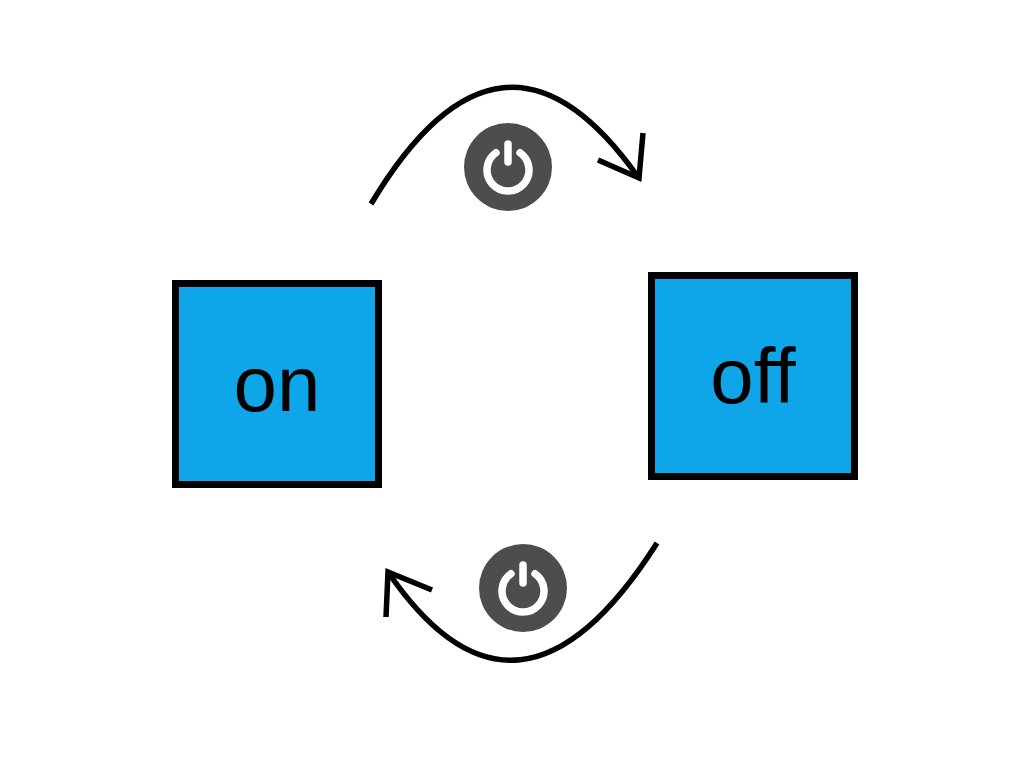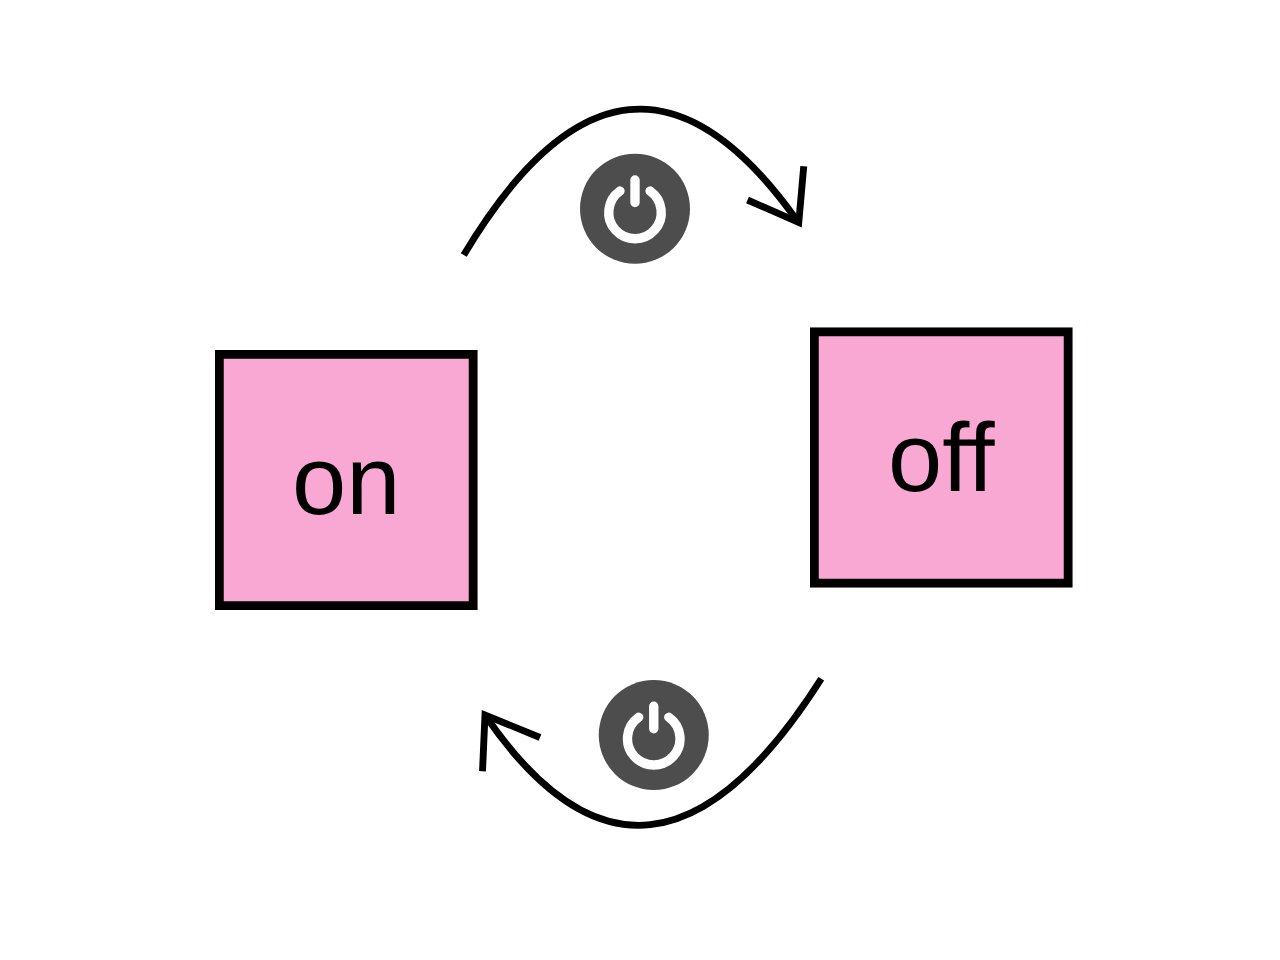--- a/index.html
+++ b/index.html
@@ -45,27 +45,27 @@
     stroke: #ffffff;
     stroke-width: 7.5;
     stroke-linecap: round;
   }
   .state-box {
     position: absolute;
     width: 210px;
     height: 208px;
     box-sizing: border-box;
     border: 7px solid #000000;
-    background: #f9a8d4;
+    background: #0ea5e9;
     display: flex;
     align-items: center;
     justify-content: center;
   }
   .state-box.on  { left: 172px; top: 280px; }
-  .state-box.off { left: 648px; top: 262px; }
+  .state-box.off { left: 648px; top: 272px; }
   .state-label {
     font-size: 78px;
     line-height: 1;
     color: #000000;
   }
 </style>
 </head>
 <body>
 
 <div class="canvas">

